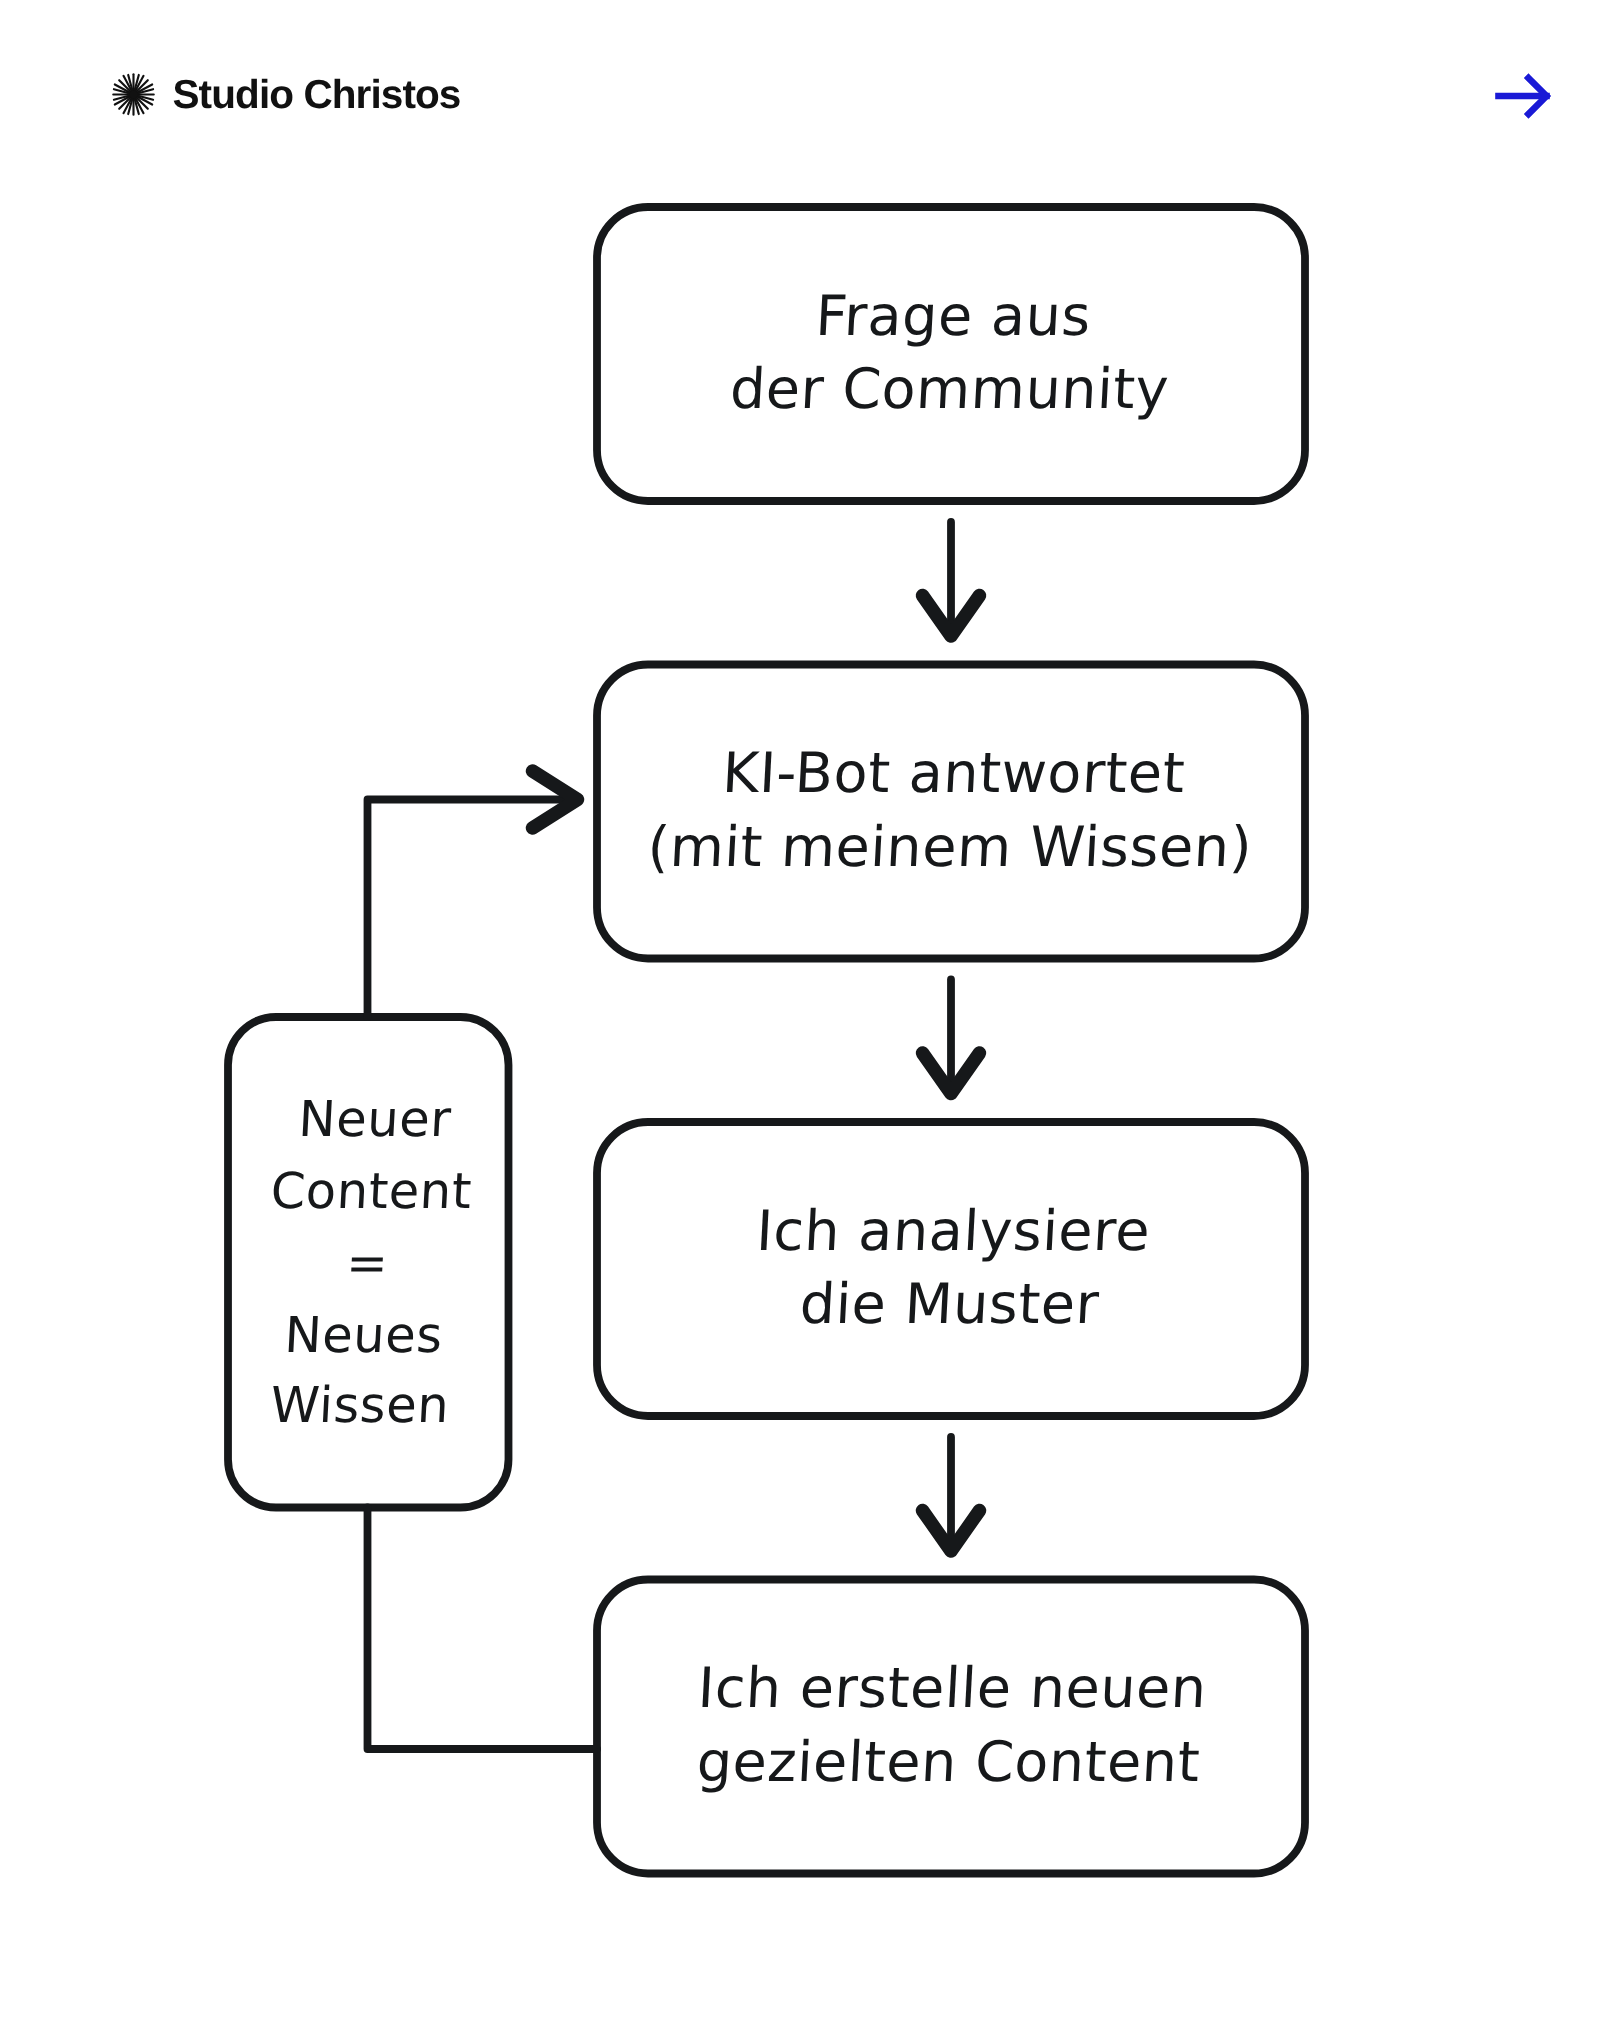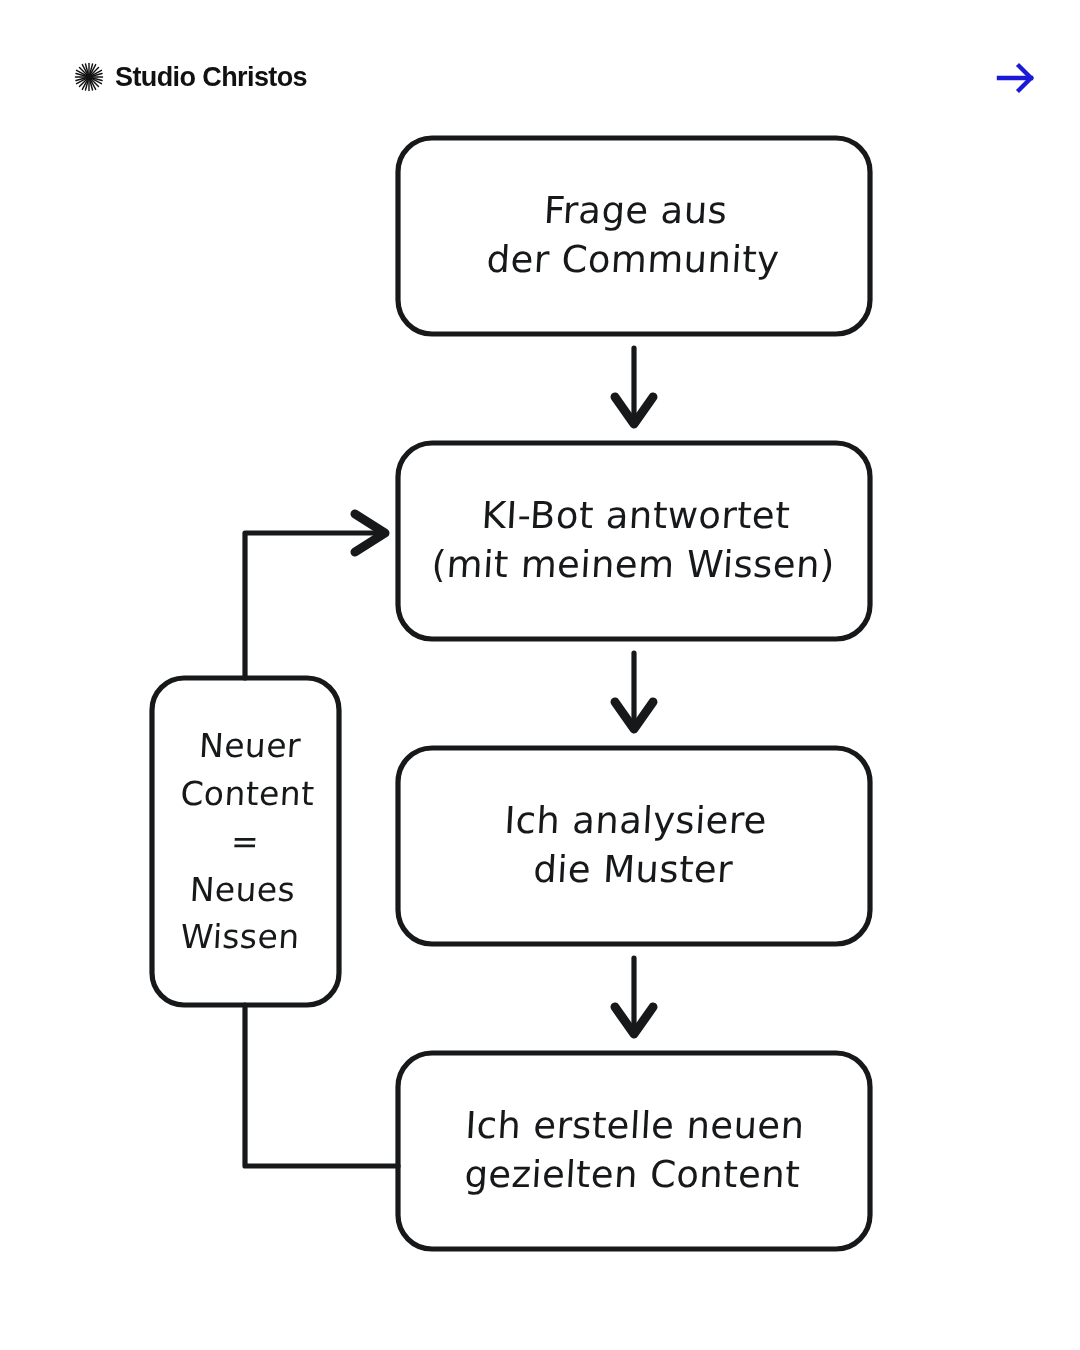--- a/index.html
+++ b/index.html
@@ -11,21 +11,21 @@
     height: 1350px;
     background: #ffffff;
     font-family: "DejaVu Sans", sans-serif;
     overflow: hidden;
     position: relative;
   }
 
   
   .header {
     position: absolute;
-    top: 14px;
+    top: 0;
     left: 0;
     width: 1080px;
     height: 115px;
   }
   .brand {
     position: absolute;
     left: 74px;
     top: 48px;
     display: flex;
     align-items: center;

